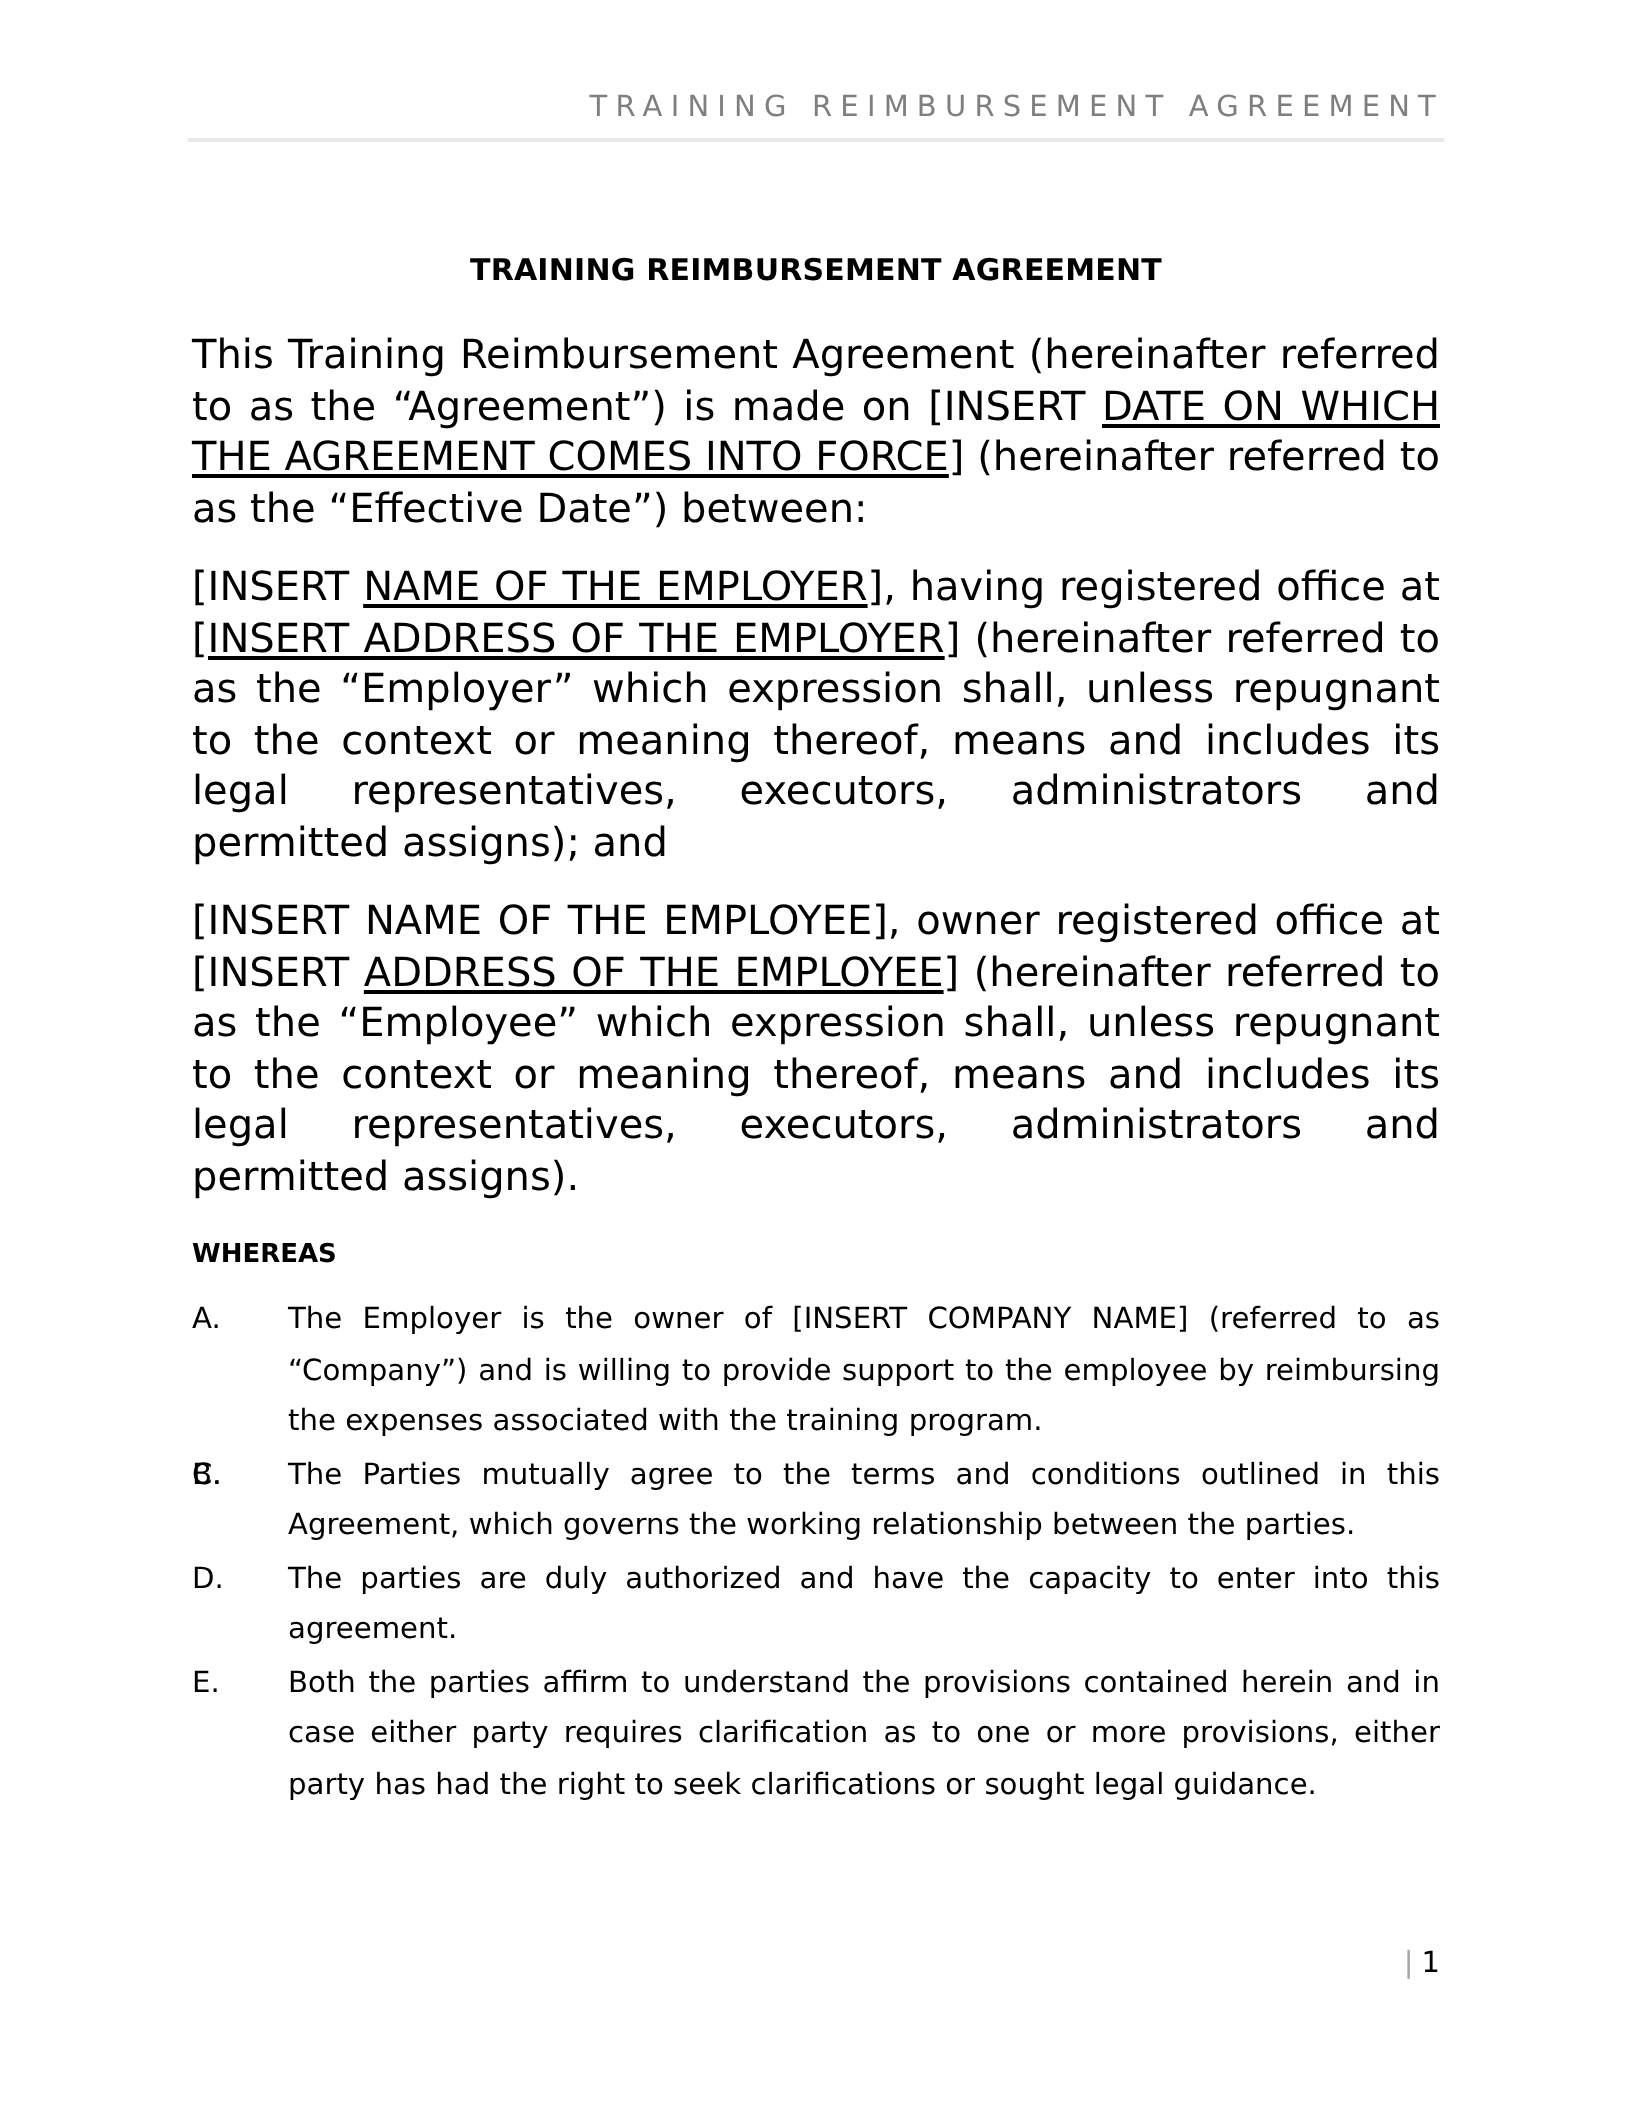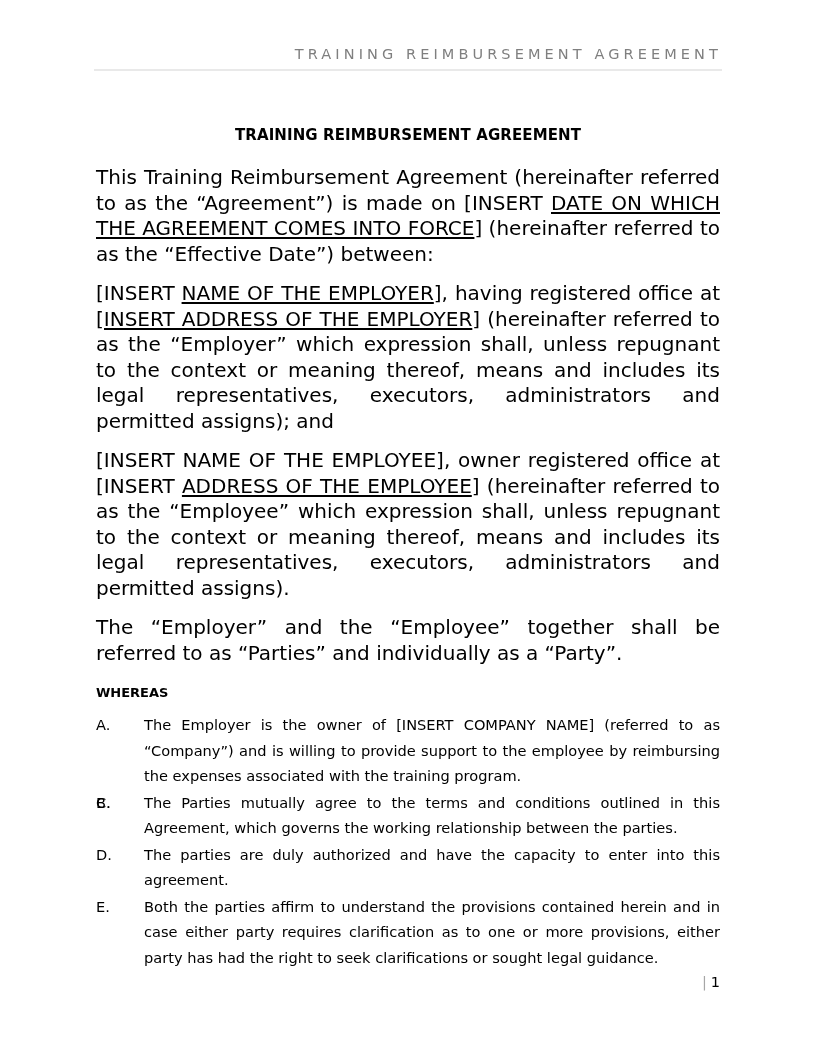--- a/index.html
+++ b/index.html
@@ -132,21 +132,20 @@
   <div class="body-wrap">
 
     <div class="doc-title">TRAINING REIMBURSEMENT AGREEMENT</div>
 
     <p class="para"><span>This Training Reimbursement Agreement (hereinafter referred to as the “Agreement”) is made on [INSERT </span><span class="u">DATE ON WHICH THE AGREEMENT COMES INTO FORCE</span><span>] (hereinafter referred to as the “Effective Date”) between:</span></p>
 
     <p class="para"><span>[INSERT </span><span class="u">NAME OF THE EMPLOYER</span><span>], having registered office at </span><span class="u">[INSERT ADDRESS OF THE EMPLOYER</span><span>] (hereinafter referred to as the “Employer” which expression shall, unless repugnant to the context or meaning thereof, means and includes its legal representatives, executors, administrators and permitted assigns); and</span></p>
 
     <p class="para"><span>[INSERT NAME OF THE EMPLOYEE], owner registered office at [INSERT </span><span class="u">ADDRESS OF THE EMPLOYEE</span><span>] (hereinafter referred to as the “Employee” which expression shall, unless repugnant to the context or meaning thereof, means and includes its legal representatives, executors, administrators and permitted assigns).</span></p>
 
-    <p class="para">The “Employer” and the “Employee” together shall be referred to as “Parties” and individually as a “Party”.</p>
 
     <div class="whereas">WHEREAS</div>
 
     <ol class="list">
       <li class="list-item">
         <span class="list-marker">A.</span>
         <span>The Employer is the owner of [INSERT COMPANY NAME] (referred to as “Company”) and is willing to provide support to the employee by reimbursing the expenses associated with the training program.</span>
       </li>
       <li class="list-item">
         <span class="list-marker">B.</span>

